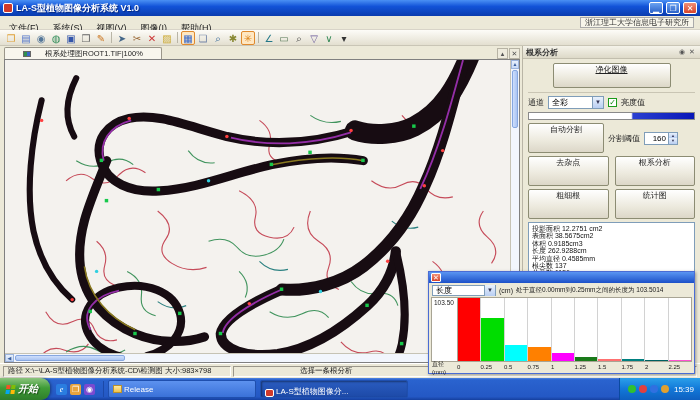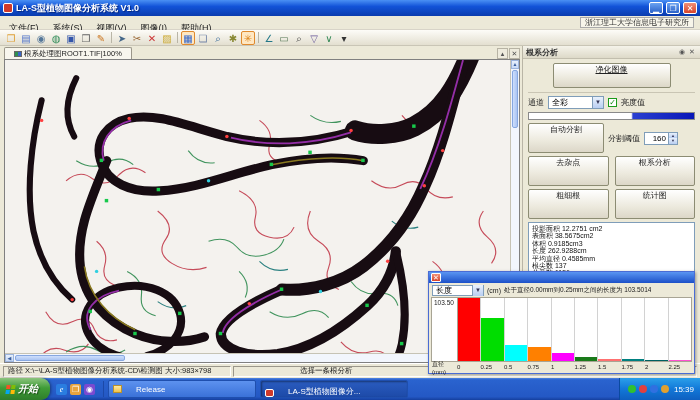--- a/index.html
+++ b/index.html
@@ -25,22 +25,22 @@
   .toolbar { height:16px; display:flex; align-items:center; padding:0 4px; gap:1px;
     background:linear-gradient(180deg,#fdfcf8,#e3dfd0); border-bottom:1px solid #c9c5b6; flex:0 0 auto; }
   .tool { width:14px; height:14px; font-size:10px; line-height:13px; text-align:center; border:1px solid transparent; border-radius:2px; }
   .tool.hl { border:1px solid #e08a2e; background:#ffe7c2; }
   .tool-sep { width:1px; height:11px; background:#b9b5a6; margin:0 2px; }
 
   
   .workarea { flex:1; display:flex; min-height:0; }
   .viewer-col { flex:1; display:flex; flex-direction:column; min-width:0; padding:0 2px 0 4px; }
   .tabstrip { height:13px; display:flex; align-items:flex-end; flex:0 0 auto; }
-  .doc-tab { display:flex; align-items:center; gap:2px; background:#f8f6ee; border:1px solid #9a968a; border-bottom:none;
-    border-radius:2px 2px 0 0; padding:0 9px; height:12px; font-size:7.5px; color:#222; white-space:nowrap; }
+  .doc-tab { display:flex; align-items:center; gap:14px; background:#f8f6ee; border:1px solid #9a968a; border-bottom:none;
+    border-radius:2px 2px 0 0; padding:0 18px; height:12px; font-size:7.5px; color:#222; white-space:nowrap; }
   .tab-img-icon { width:8px; height:6px; background:linear-gradient(90deg,#2f8f4f 50%,#3a66c8 50%); border:1px solid #666; }
   .tab-spacer { flex:1; }
   .viewer-ctrl { width:11px; height:11px; font-size:7px; line-height:10px; text-align:center; color:#555;
     border:1px solid #b7b3a4; background:#eeebdd; margin-left:1px; }
 
   .viewer { flex:1; position:relative; border:1px solid #808080; background:#f4f2ee; min-height:0; }
   .viewer svg { position:absolute; inset:0; width:100%; height:100%; }
   .vscroll { position:absolute; top:0; right:0; bottom:9px; width:9px; background:#f2f6fd; border-left:1px solid #c6c3b5; display:flex; flex-direction:column; }
   .hscroll { position:absolute; left:0; right:9px; bottom:0; height:9px; background:#f2f6fd; border-top:1px solid #c6c3b5; display:flex; }
   .scroll-btn { flex:0 0 9px; background:linear-gradient(180deg,#e9f1fc,#c8d9f5); border:1px solid #9cb4dd; color:#3a5f9e; font-size:5px; line-height:7px; text-align:center; }
@@ -81,21 +81,21 @@
 
   
   .hist-win { position:absolute; left:428px; top:271px; width:267px; height:103px; background:#ece9d8;
     border:1px solid #4a6cd4; box-shadow:1px 1px 3px rgba(0,0,0,.35); z-index:50; display:flex; flex-direction:column; }
   .hist-title { height:11px; display:flex; align-items:center; padding:0 2px;
     background:linear-gradient(180deg,#5a95f2,#1c50c8); flex:0 0 auto; }
   .hist-title-text { color:#fff; font-size:7.5px; font-weight:bold; flex:1; }
   .hist-close { width:10px; height:9px; background:linear-gradient(180deg,#f09078,#d8442a); border:1px solid #fff; border-radius:1px;
     color:#fff; font-size:7px; line-height:8px; text-align:center; }
   .hist-toolbar { height:14px; display:flex; align-items:center; gap:3px; padding:0 3px; flex:0 0 auto; }
-  .metric-select { width:52px; height:11px; }
+  .metric-select { width:64px; height:11px; }
   .hist-info { font-size:6.5px; color:#222; white-space:nowrap; overflow:hidden; }
   .hist-chart { flex:1; display:flex; min-height:0; margin:0 2px; border:1px solid #a8a494; background:#fff; }
   .hist-ylab { flex:0 0 26px; border-right:1px solid #a8a494; font-size:6.5px; color:#222; padding:1px 1px 0 2px; }
   .hist-plot { flex:1; display:flex; position:relative; }
   .hist-cell { flex:1; position:relative; border-right:1px solid #d2d2d2; }
   .hist-cell:last-child { border-right:none; }
   .hist-bar { position:absolute; bottom:0; left:0; right:0; }
   .hist-axis { height:10px; display:flex; align-items:center; flex:0 0 auto; margin:0 2px 1px 2px; }
   .hist-xlabel { flex:0 0 26px; font-size:6px; color:#222; padding-left:1px; }
   .hist-ticks { flex:1; display:flex; }
@@ -113,21 +113,21 @@
     background:linear-gradient(180deg,#5287e0 0%,#2a63cf 8%,#2458c4 85%,#153f9e 100%); flex:0 0 auto; }
   .start-btn { display:flex; align-items:center; gap:3px; padding:0 12px 0 6px; border-radius:0 9px 9px 0;
     background:linear-gradient(180deg,#8cc47e 0%,#3f9c37 45%,#2e7d2a 100%); box-shadow:1px 0 3px rgba(0,0,0,.4); }
   .win-logo { display:grid; grid-template-columns:4px 4px; grid-template-rows:4px 4px; gap:1px; transform:skewX(-8deg); }
   .win-logo span:nth-child(1){background:#f35325;} .win-logo span:nth-child(2){background:#81bc06;}
   .win-logo span:nth-child(3){background:#05a6f0;} .win-logo span:nth-child(4){background:#ffba08;}
   .start-text { color:#fff; font-size:10px; font-weight:bold; font-style:italic; text-shadow:1px 1px 1px #1d4d1a; }
   .quicklaunch { display:flex; align-items:center; gap:3px; padding:0 6px; }
   .ql-icon { width:11px; height:11px; border-radius:2px; font-size:8px; line-height:11px; text-align:center; color:#fff; }
   .tb-sep { width:1px; background:#1c49a8; margin:3px 2px; }
-  .task-btn { display:flex; align-items:center; gap:14px; width:148px; margin:2px 2px; padding:0 4px; border-radius:2px;
+  .task-btn { display:flex; align-items:center; gap:2px; width:148px; margin:2px 2px; padding:0 4px; border-radius:2px;
     background:linear-gradient(180deg,#5d92ef,#3a71d8); border:1px solid #1f4fae; color:#fff; font-size:8px; white-space:nowrap; overflow:hidden; }
   .task-btn.active { background:linear-gradient(180deg,#2a5cc0,#1d4aa8); box-shadow:inset 1px 1px 2px rgba(0,0,0,.4);align-items:flex-end; }
   .task-icon { width:9px; height:8px; flex:0 0 auto; }
   .folder-glyph { background:linear-gradient(180deg,#ffe9a2,#f0c24a); border:1px solid #b8912e; }
   .app-glyph { background:#d03a2a; border:1px solid #fff; border-radius:2px; }
   .tray { margin-left:auto; display:flex; align-items:center; gap:3px; padding:0 6px 0 8px;
     background:linear-gradient(180deg,#2ba0ea 0%,#1278d8 50%,#0e5fc0 100%); border-left:1px solid #0a4aa0;justify-content:space-between; }
   .tray-icon { width:8px; height:8px; border-radius:50%; }
   .tray-clock { color:#fff; font-size:8px; margin-left:2px; }
 </style>

